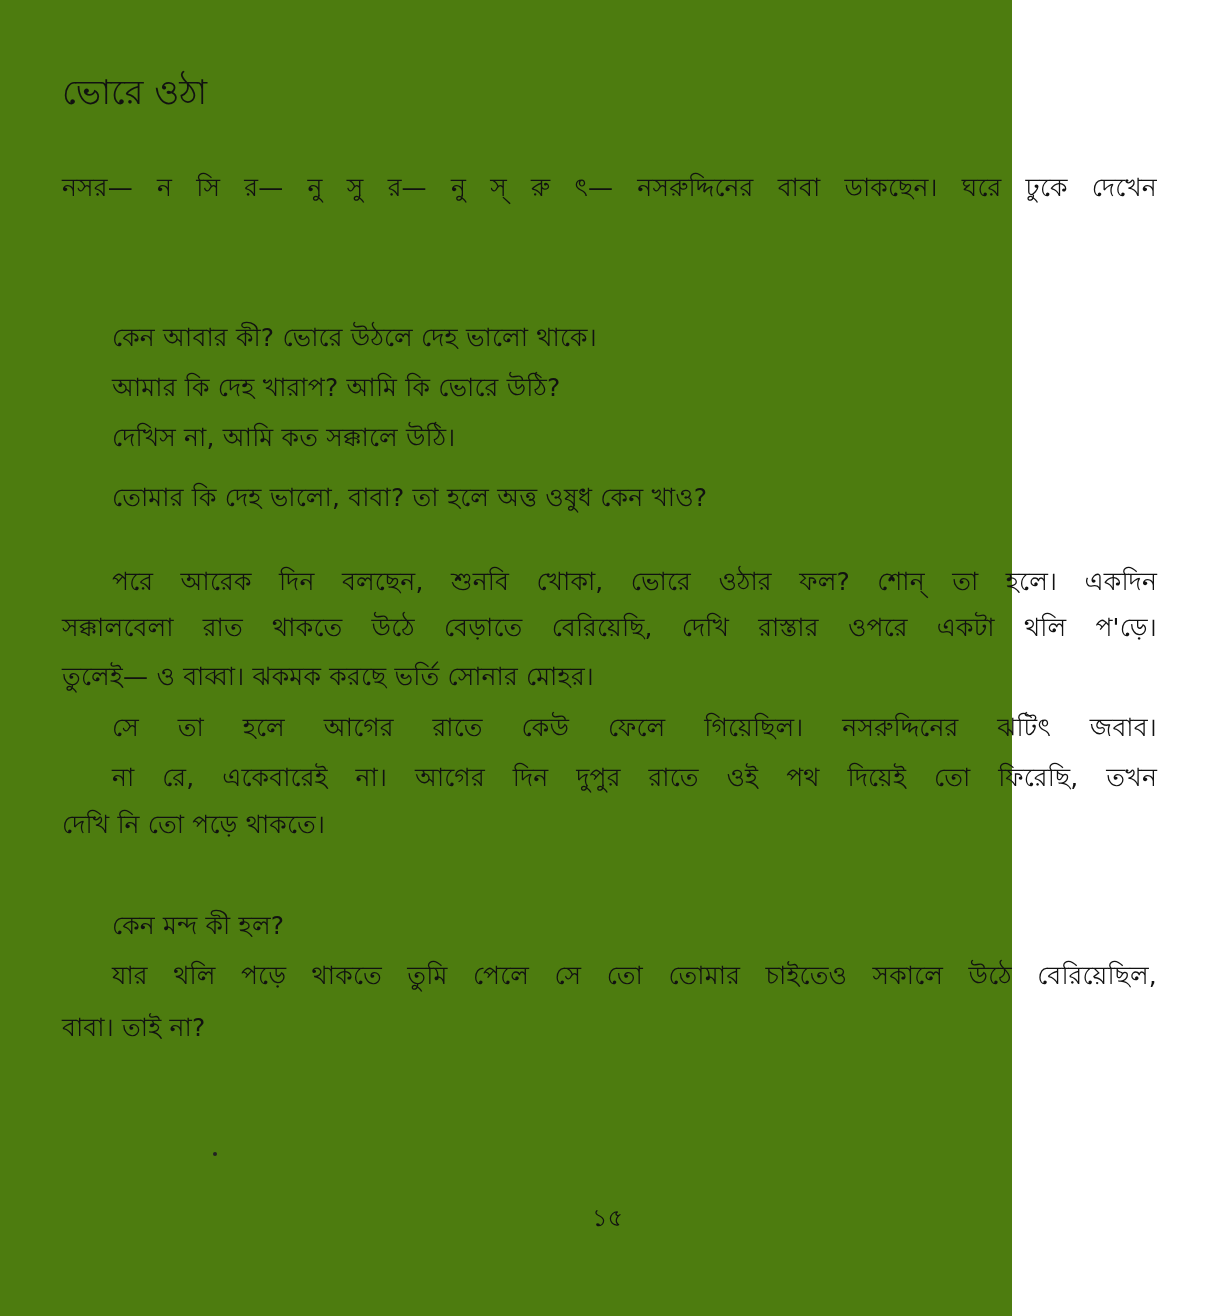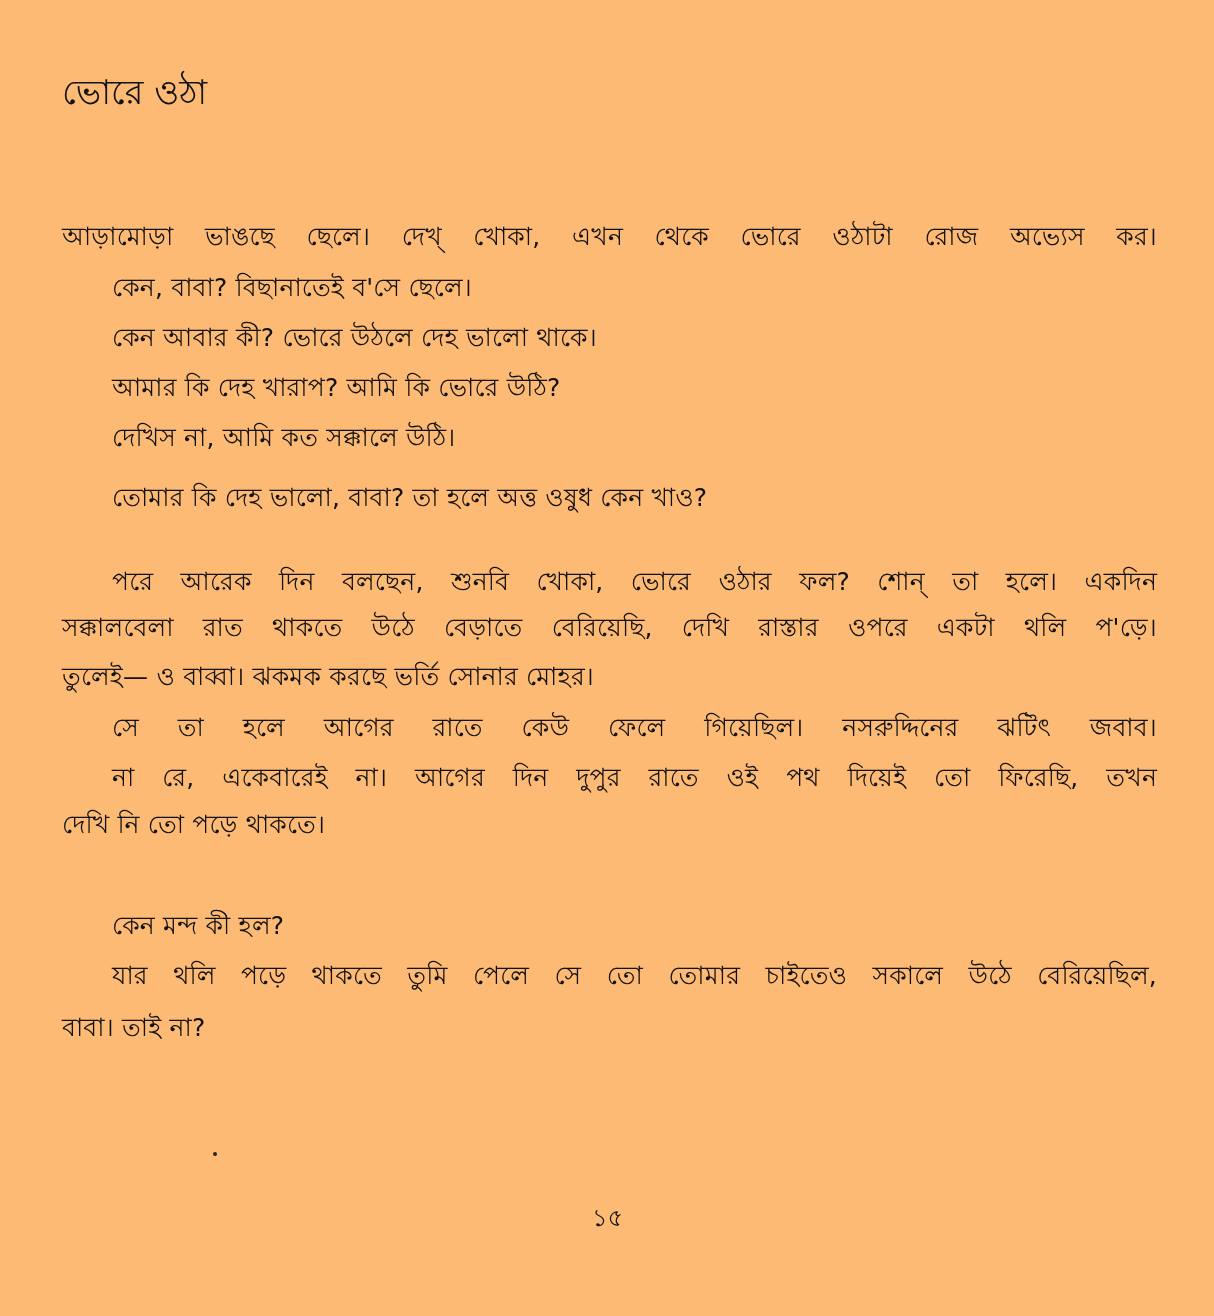--- a/index.html
+++ b/index.html
@@ -1,35 +1,34 @@
 <!DOCTYPE html>
 <html><head>
 <meta charset="utf-8">
 <style>
   html, body { margin: 0; padding: 0; background: #ffffff; }
   body { width: 1214px; height: 1316px; position: relative; overflow: hidden;
          font-family: "DejaVu Sans", "Liberation Sans", sans-serif; color: #111111; }
-  .page { position: absolute; left: 0; top: 0; width: 1214px; height: 1316px; background: #fdba74; text-decoration: underline; }
+  .page { position: absolute; left: 0; top: 0; width: 1012px; height: 1316px; background: #4d7c0f; text-decoration: underline; }
   .title { position: absolute; left: 62px; top: 68px; font-size: 34px; line-height: 48px; white-space: nowrap; }
   .line { position: absolute; font-size: 25px; line-height: 40px; white-space: nowrap; letter-spacing: 0.2px; }
   .flush { left: 62px; }
   .indent { left: 112px; }
   .justify { width: 1095px; text-align: justify; text-align-last: justify; }
   .justify-indent { width: 1045px; text-align: justify; text-align-last: justify; }
   .page-number { position: absolute; left: 592px; top: 1200px; font-size: 24px; line-height: 36px; text-align: center; }
   .speck { position: absolute; left: 213px; top: 1152px; width: 4px; height: 4px; border-radius: 50%; background: #222; }
 </style>
 </head>
 <body>
 
 <div class="page">
   <div class="title">ভোরে ওঠা</div>
 
-  <div class="line flush justify" style="top:217px">আড়ামোড়া ভাঙছে ছেলে। দেখ্ খোকা, এখন থেকে ভোরে ওঠাটা রোজ অভ্যেস কর।</div>
-  <div class="line indent" style="top:268px">কেন, বাবা? বিছানাতেই ব'সে ছেলে।</div>
+  <div class="line flush justify" style="top:168px">নসর— ন সি র— নু সু র— নু স্ রু ৎ— নসরুদ্দিনের বাবা ডাকছেন। ঘরে ঢুকে দেখেন</div>
   <div class="line indent" style="top:318px">কেন আবার কী? ভোরে উঠলে দেহ ভালো থাকে।</div>
   <div class="line indent" style="top:368px">আমার কি দেহ খারাপ? আমি কি ভোরে উঠি?</div>
   <div class="line indent" style="top:418px">দেখিস না, আমি কত সক্কালে উঠি।</div>
   <div class="line indent" style="top:478px">তোমার কি দেহ ভালো, বাবা? তা হলে অত্ত ওষুধ কেন খাও?</div>
   <div class="line indent justify-indent" style="top:562px">পরে আরেক দিন বলছেন, শুনবি খোকা, ভোরে ওঠার ফল? শোন্ তা হলে। একদিন</div>
   <div class="line flush justify" style="top:608px">সক্কালবেলা রাত থাকতে উঠে বেড়াতে বেরিয়েছি, দেখি রাস্তার ওপরে একটা থলি প'ড়ে।</div>
   <div class="line flush" style="top:657px">তুলেই— ও বাব্বা। ঝকমক করছে ভর্তি সোনার মোহর।</div>
   <div class="line indent justify-indent" style="top:708px">সে তা হলে আগের রাতে কেউ ফেলে গিয়েছিল। নসরুদ্দিনের ঝটিৎ জবাব।</div>
   <div class="line indent justify-indent" style="top:758px">না রে, একেবারেই না। আগের দিন দুপুর রাতে ওই পথ দিয়েই তো ফিরেছি, তখন</div>
   <div class="line flush" style="top:805px">দেখি নি তো পড়ে থাকতে।</div>

